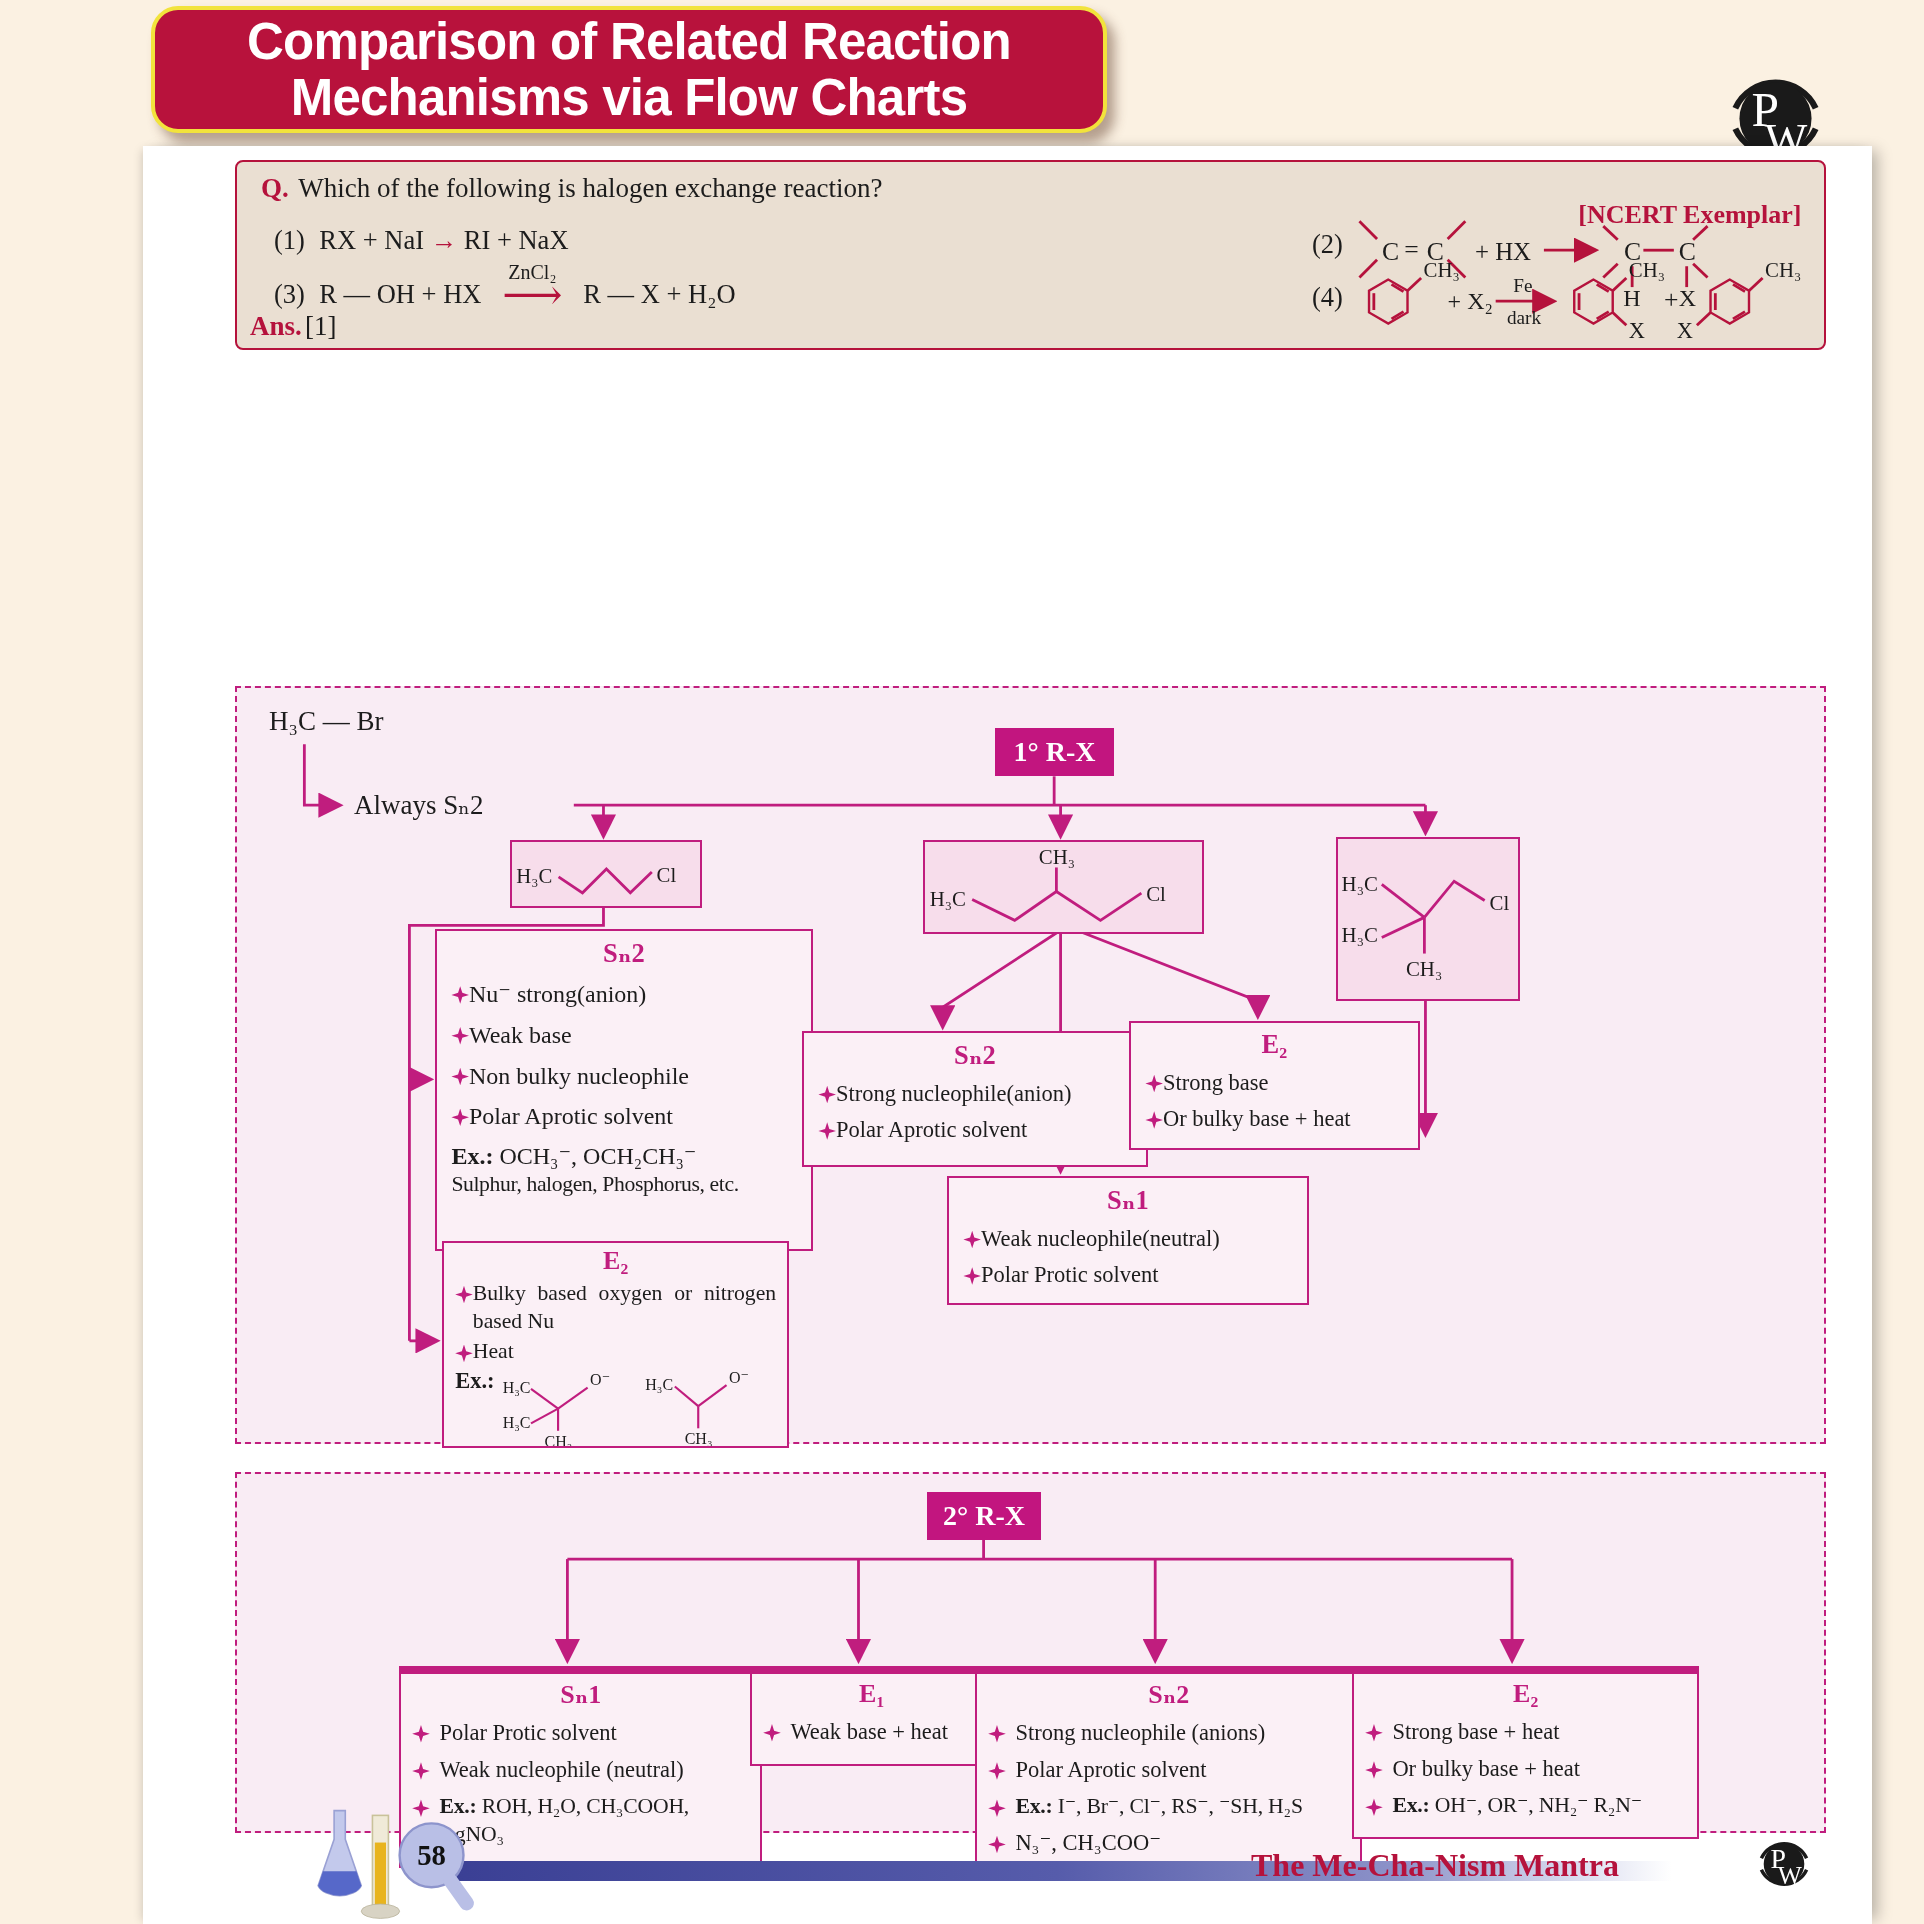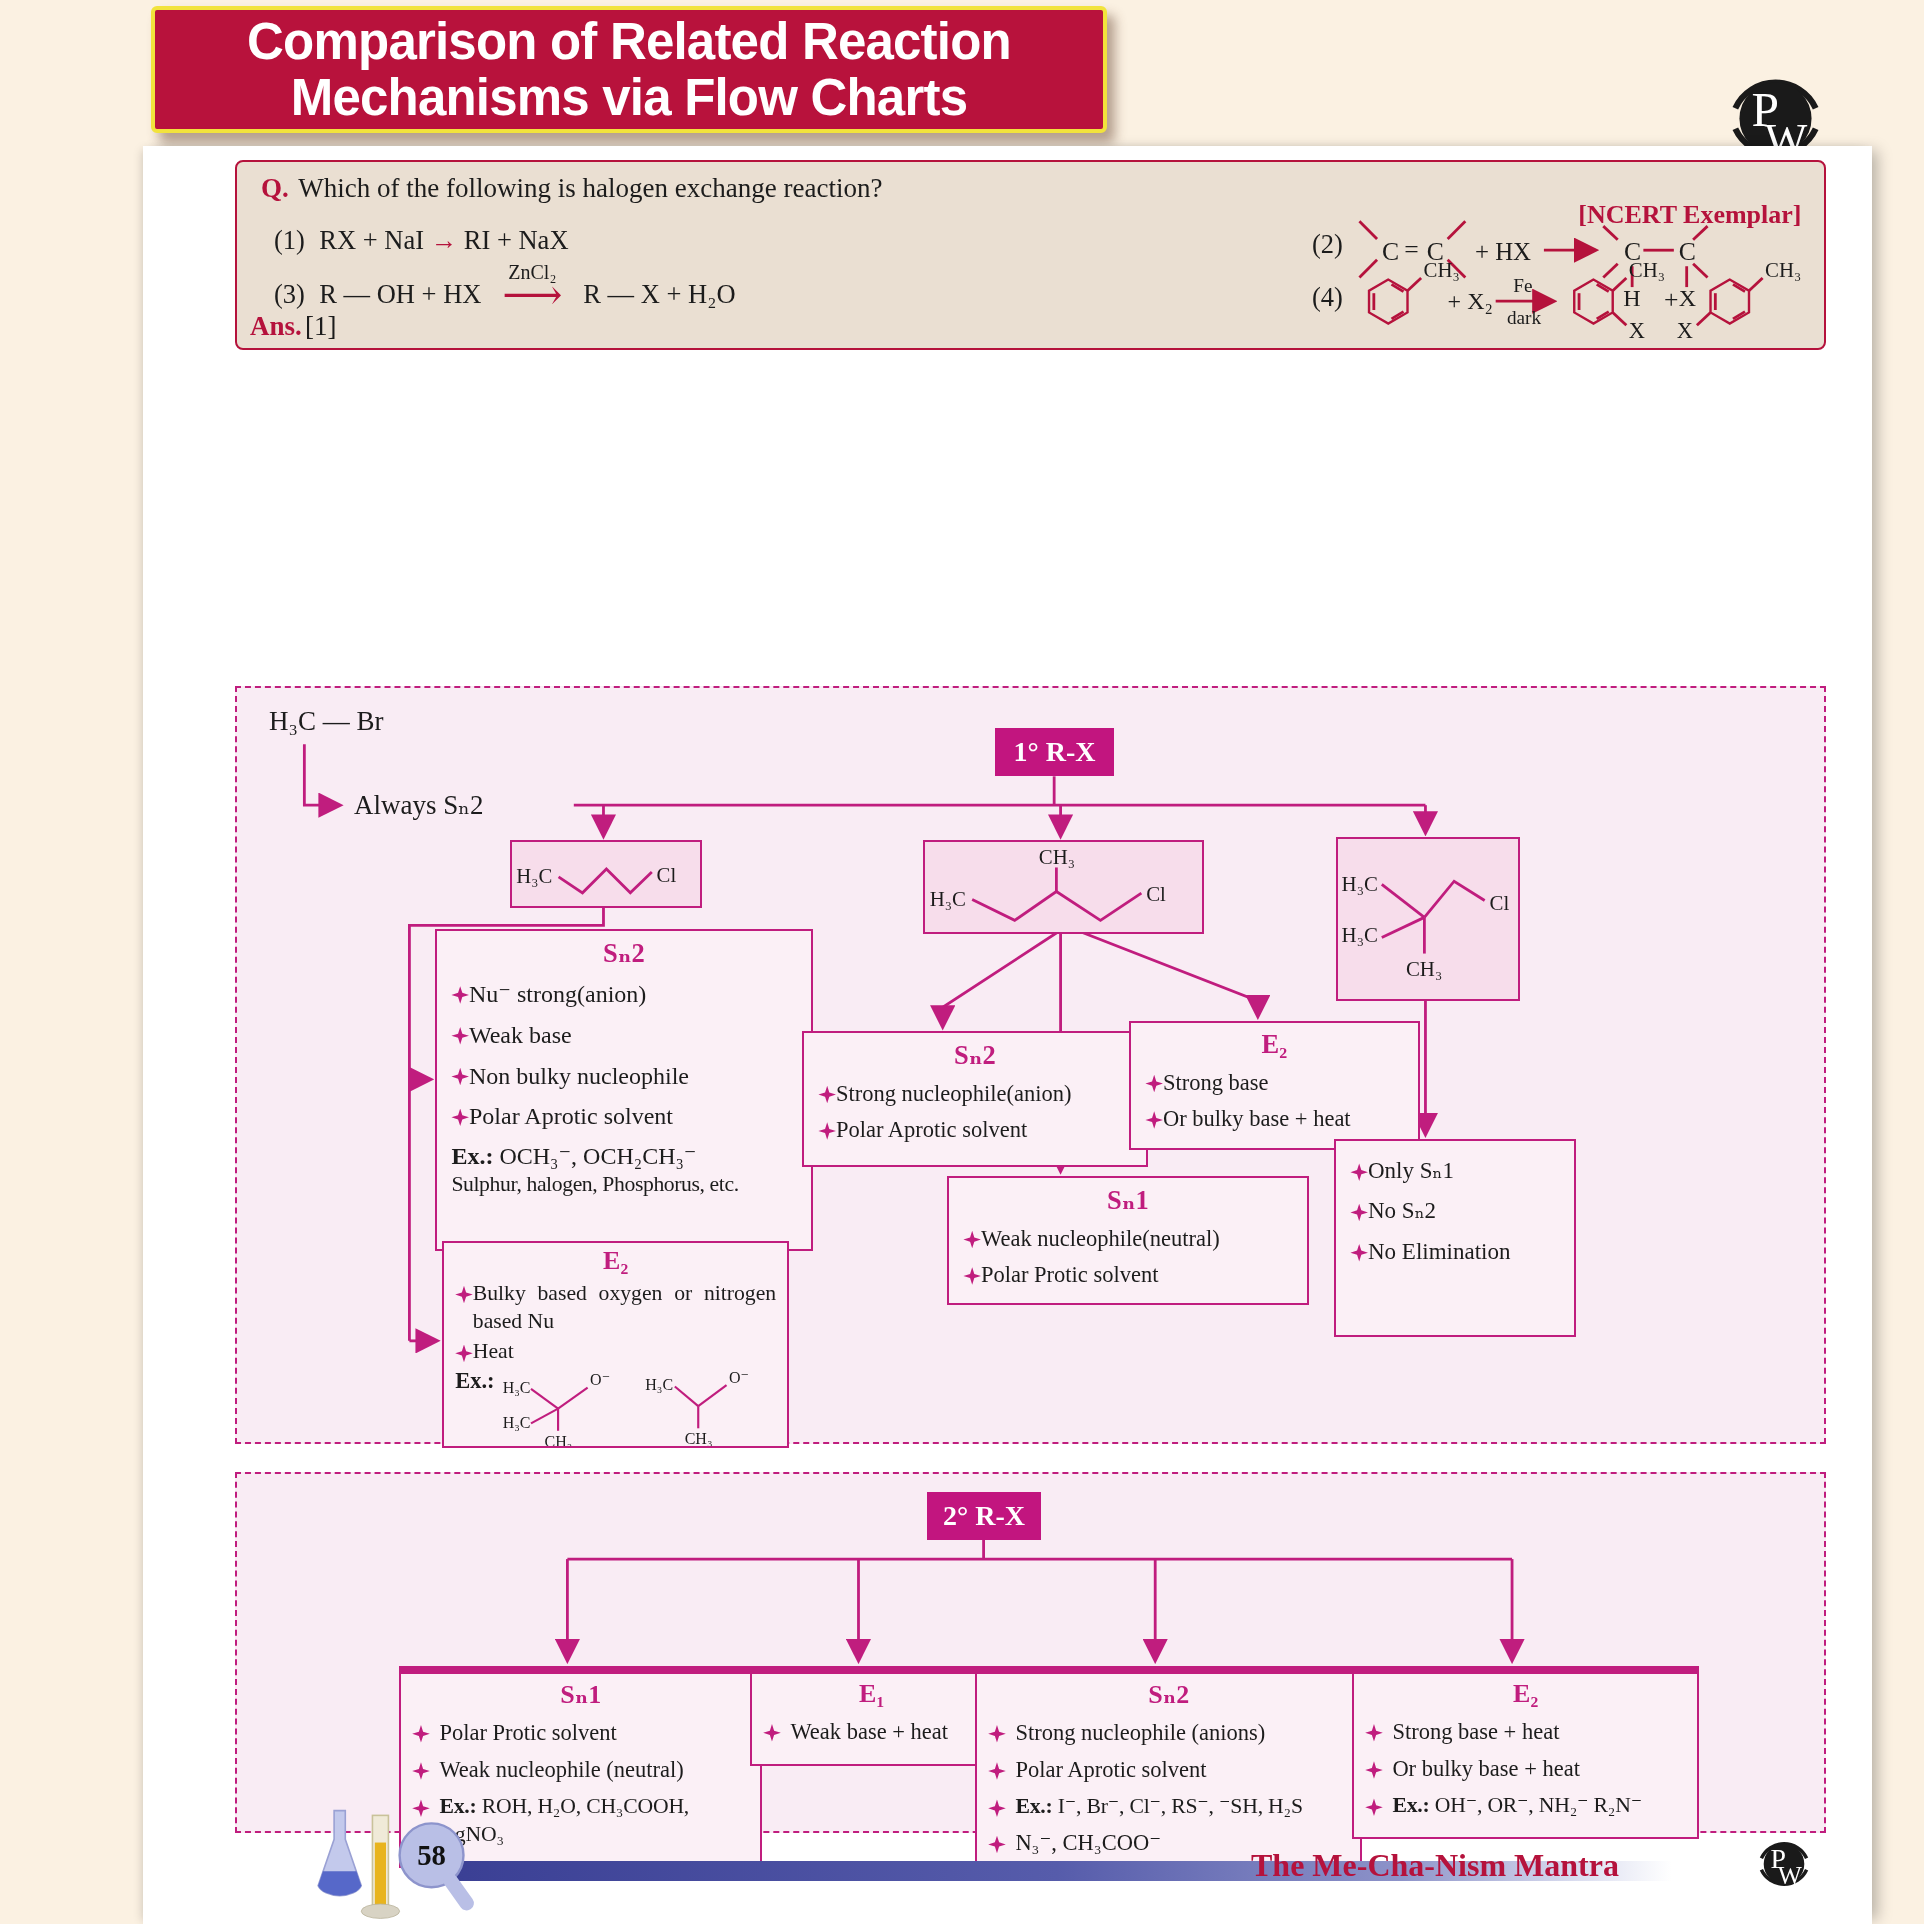--- a/index.html
+++ b/index.html
@@ -7,21 +7,21 @@
     width:1925px;height:1925px;
     background:#fbf1e2;
     font-family:"Liberation Serif","DejaVu Serif",serif;
     color:#1c1c1c;
   }
   #page{position:relative;width:1925px;height:1925px;overflow:hidden;}
 
   
   .title-banner{
     position:absolute;left:151px;top:6.4px;width:948px;height:119px;
-    background:#b8123c;border:4.8px solid #f2e33c;border-radius:6px;
+    background:#b8123c;border:4.8px solid #f2e33c;border-radius:27px;
     box-shadow:8px 9.6px 11.2px rgba(95,60,40,.45);
     display:flex;flex-direction:column;align-items:center;justify-content:center;
   }
   .title-banner .t{
     font-family:"Liberation Sans","DejaVu Sans",sans-serif;
     font-weight:bold;color:#fff;font-size:51px;line-height:1.1;letter-spacing:-0.8px;
     white-space:nowrap;
   }
   .pw-logo{position:absolute;left:1724px;top:67px;}
   .pw-logo-small{position:absolute;left:1755px;top:1835px;}
@@ -398,34 +398,20 @@
       <div class="row">
           <span class="star"></span>
           <span>Weak nucleophile(neutral)</span>
         </div>
       <div class="row">
           <span class="star"></span>
           <span>Polar Protic solvent</span>
         </div>
     </div>
 
-    <div class="nbox" id="neoB">
-      <div class="row">
-          <span class="star"></span>
-          <span>Only Sₙ1</span>
-        </div>
-      <div class="row">
-          <span class="star"></span>
-          <span>No Sₙ2</span>
-        </div>
-      <div class="row">
-          <span class="star"></span>
-          <span>No Elimination</span>
-        </div>
-    </div>
   </div>
 
   <div class="flow" id="flow2">
     <svg class="wires" viewBox="0 0 1979 445">
       <defs>
           <marker id="ar3" markerWidth="9" markerHeight="9" refX="7" refY="4.5" orient="auto">
             <path d="M0,0 L9,4.5 L0,9 z" fill="#c01d7e"></path>
           </marker>
         </defs>
       <g stroke="#c01d7e" stroke-width="3.5" fill="none">

